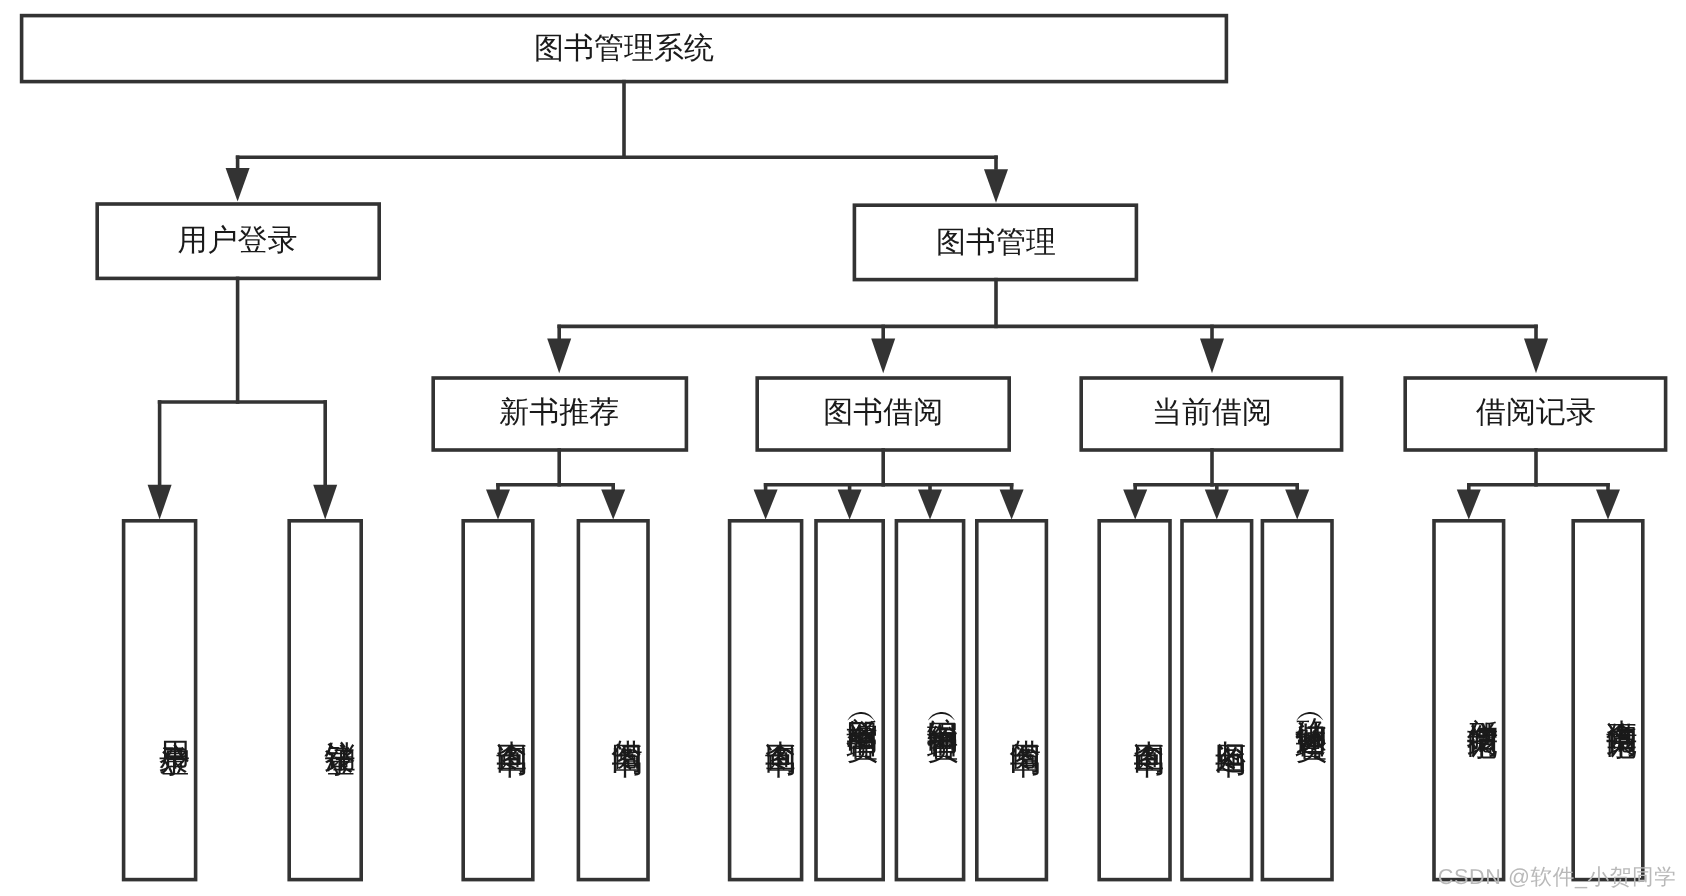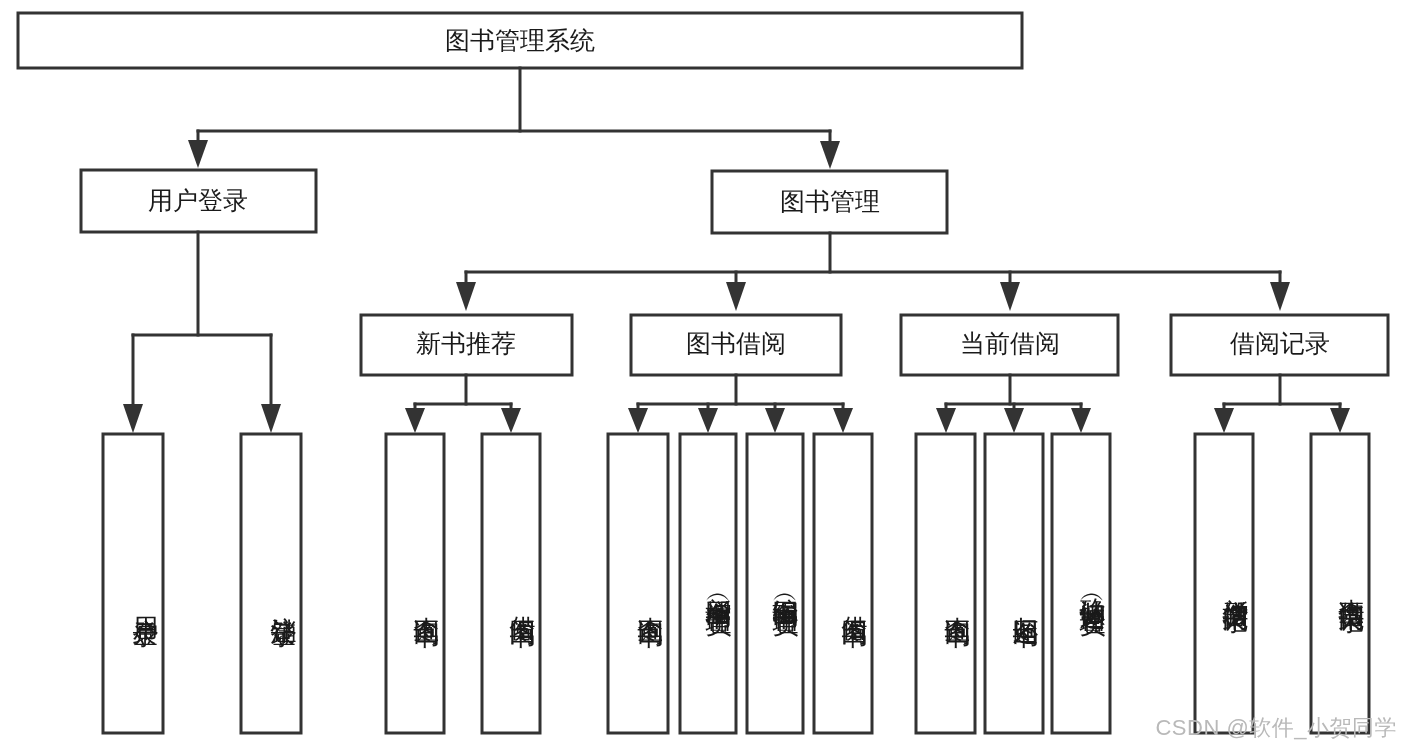--- a/index.html
+++ b/index.html
@@ -63,21 +63,21 @@
     color: #1a1a1a;
     white-space: nowrap;
     text-align: center;
     pointer-events: none;
   }
   .watermark {
     position: absolute;
     right: 8px;
     bottom: 4px;
     font-family: "Liberation Sans", "DejaVu Sans", sans-serif;
-    font-size: 22px;
+    font-size: 18px;
     color: #b9b9b9;
     letter-spacing: 0.5px;
     user-select: none;
   }
 </style>
 </head>
 <body>
 
 <div id="diagram-root">
 

